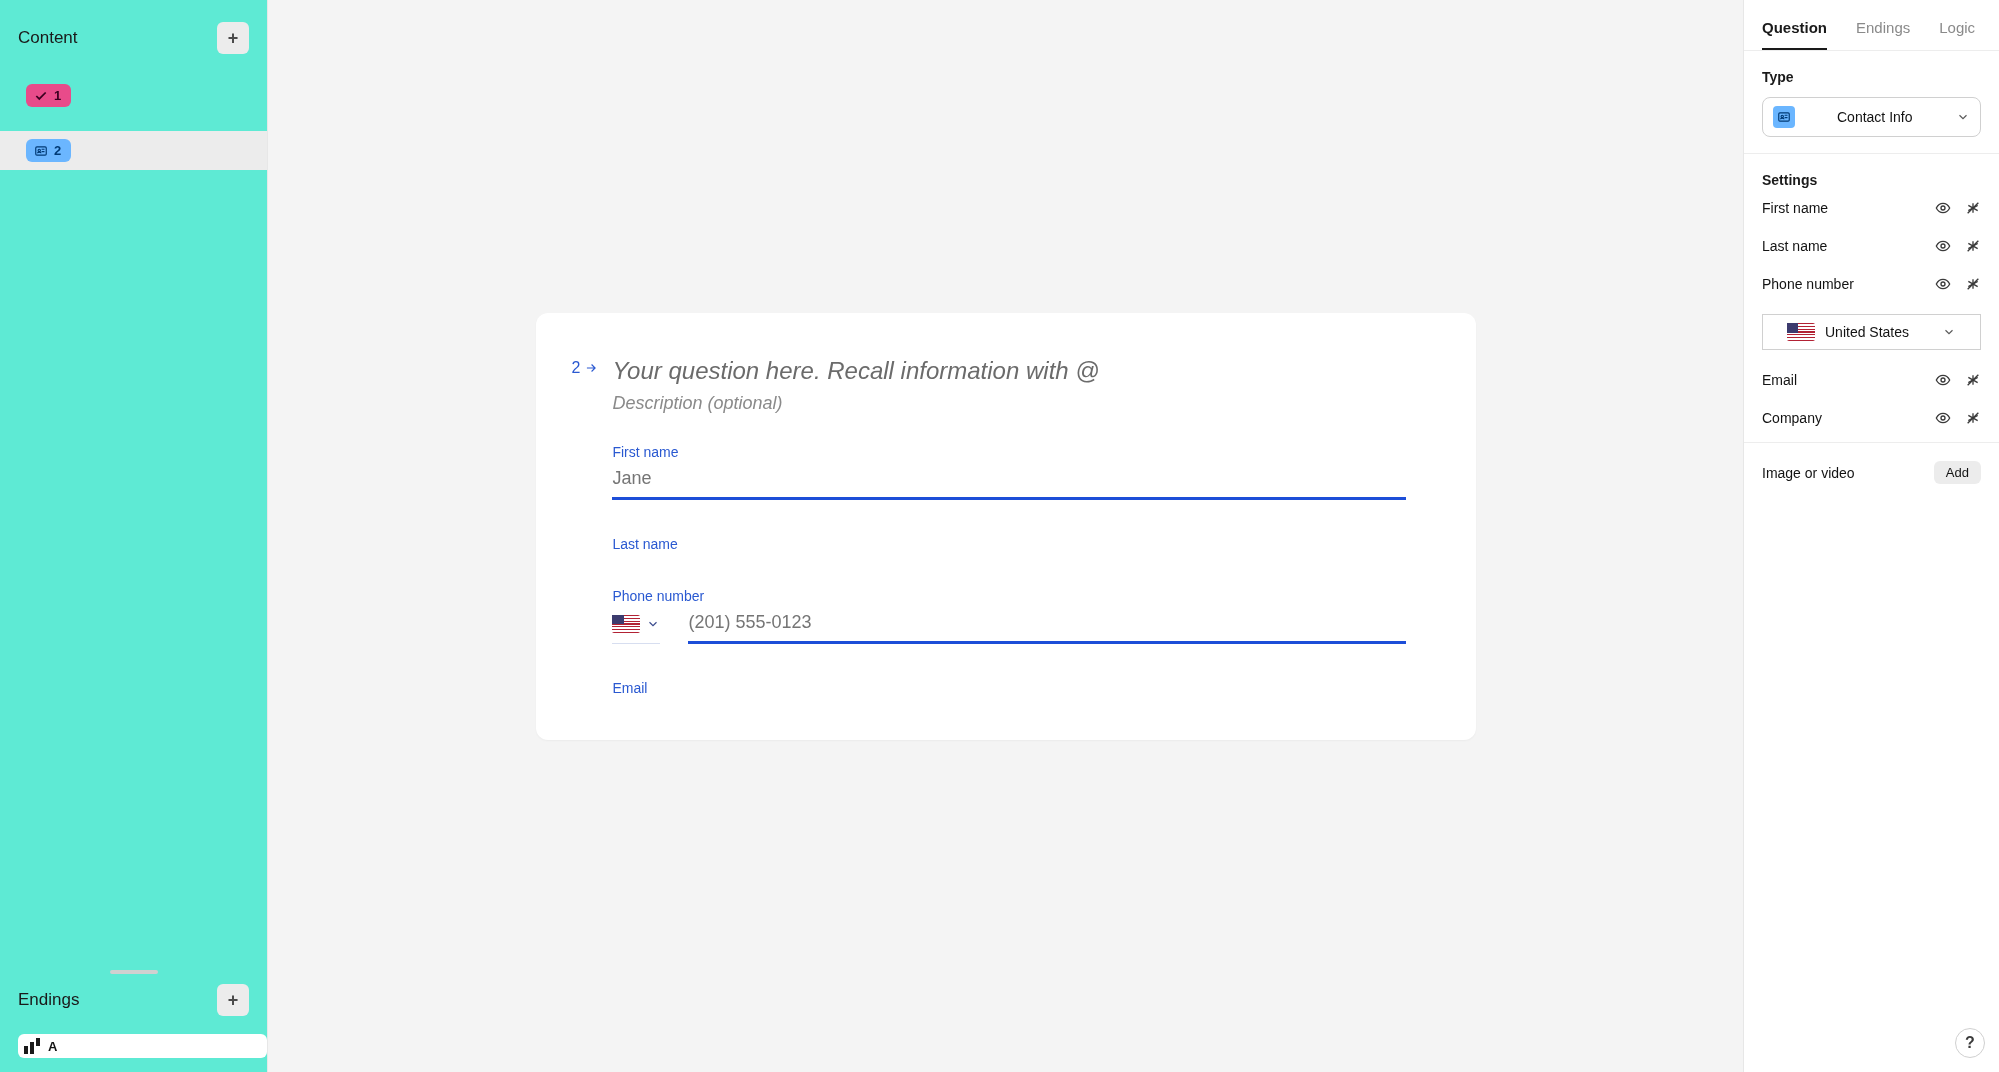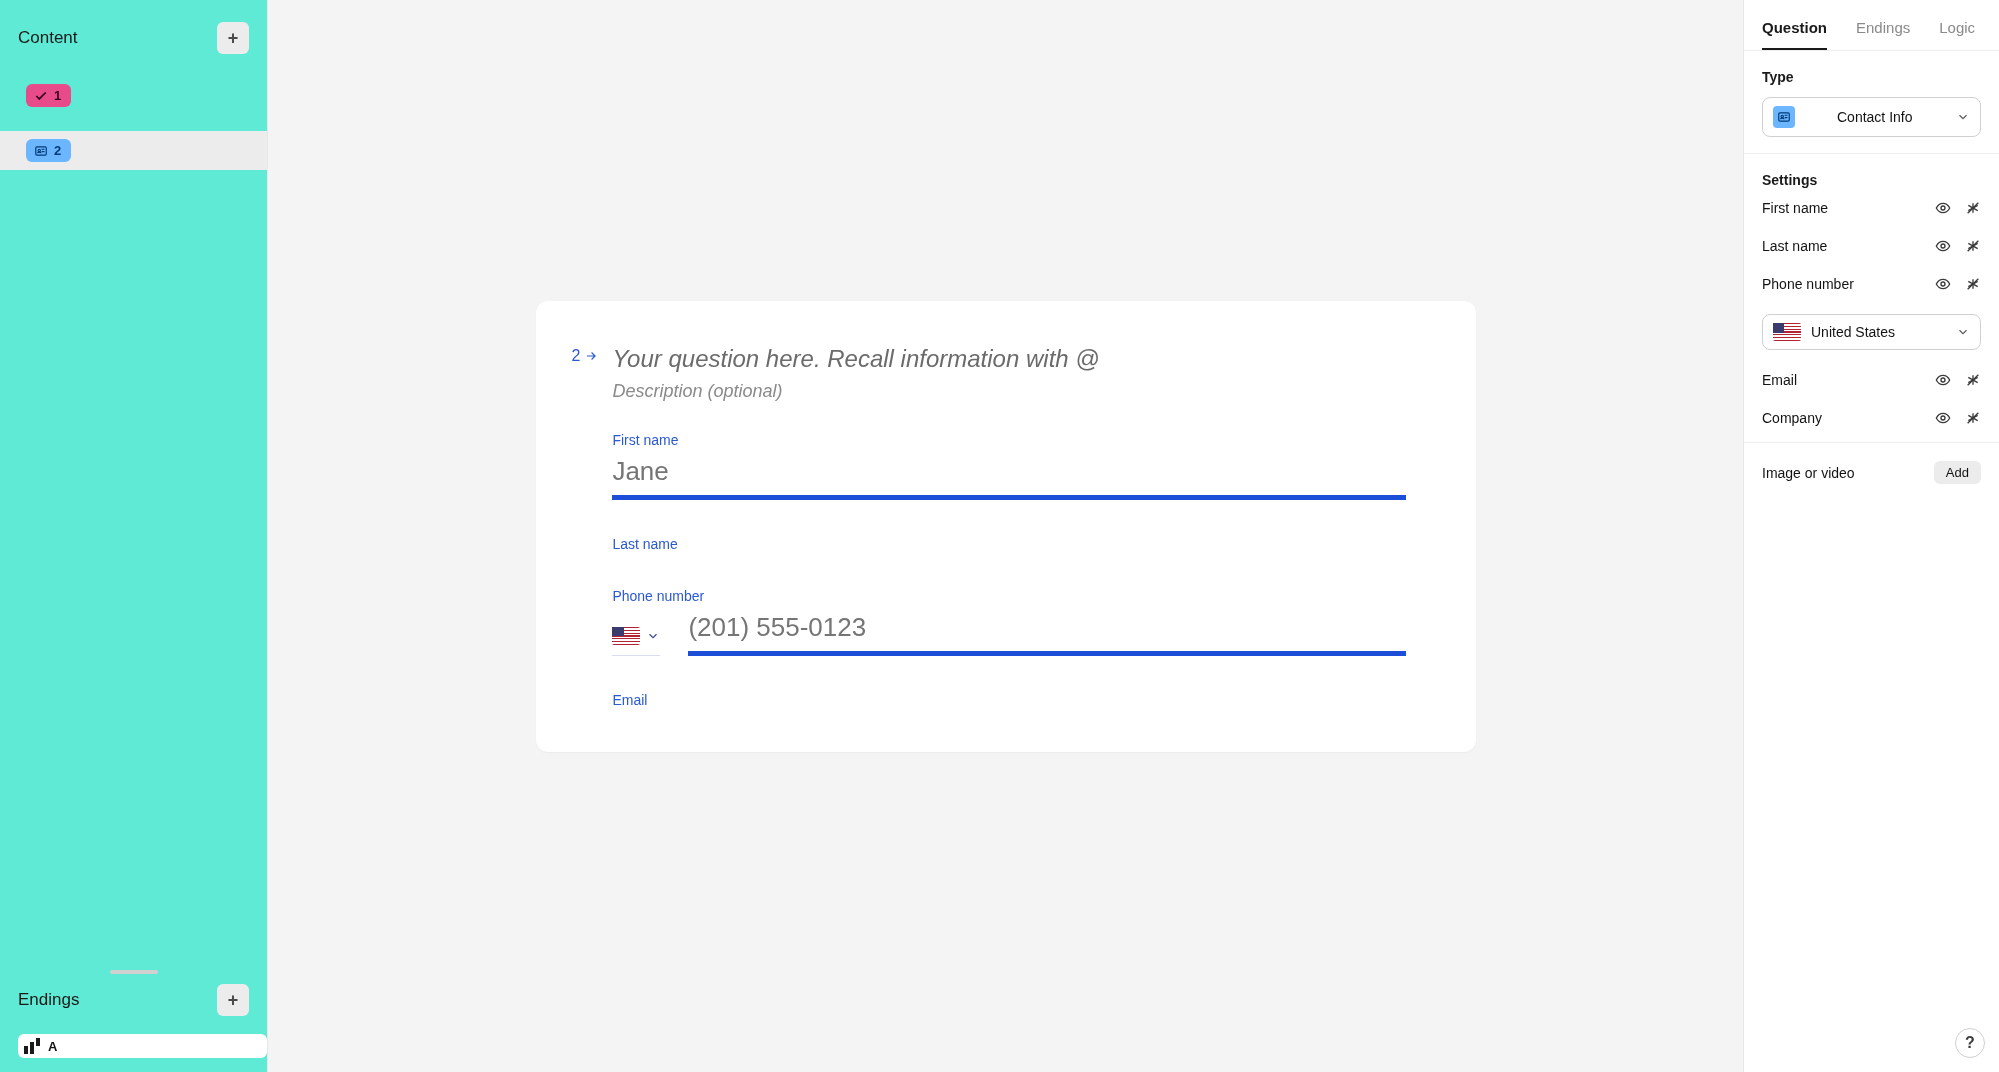--- a/index.html
+++ b/index.html
@@ -91,21 +91,21 @@
     outline: none;
   }
   .q-desc {
     font-size: 18px; font-style: italic; color: #8a8a8a;
     margin-top: 8px; margin-left: 0px; outline:none;
   }
   .fields { margin-top: 30px; }
   .field { margin-bottom: 36px; }
   .f-label { font-size: 14px; color: #2a59d1; display: block; margin-bottom: 4px;}
   .f-input {
-    font-size: 26px; color: #a16207; border: none; border-bottom: 5px solid #1d4ed8;
+    font-size: 18px; color: #a16207; border: none; border-bottom: 3px solid #1d4ed8;
     width: 100%; padding: 4px 0 8px 0; background: transparent;
   }
   .phone-row { display: flex; align-items: flex-end; gap: 14px;}
   .flag-select {
     display: flex; align-items: center; gap: 6px;
     border-bottom: 1px solid #d7def0; padding-bottom: 10px;
   }
   .flag {
     width: 28px; height: 18px; border-radius: 2px; display:inline-block;
     background: linear-gradient(#b22234 0 7.7%, #fff 7.7% 15.4%, #b22234 15.4% 23.1%, #fff 23.1% 30.8%, #b22234 30.8% 38.5%, #fff 38.5% 46.2%, #b22234 46.2% 53.9%, #fff 53.9% 61.6%, #b22234 61.6% 69.3%, #fff 69.3% 77%, #b22234 77% 84.7%, #fff 84.7% 92.4%, #b22234 92.4% 100%);
@@ -168,21 +168,21 @@
   .settings-list { display: flex; flex-direction: column; gap: 22px;}
   .setting-row {
     display: flex; align-items: center;
     font-size: 14px;
   }
   .setting-row .sr-label { flex: 1 1 auto;}
   .icon-toggle { cursor: pointer; color: #3a3a3a; margin-left: 14px;}
   .icon-toggle svg { width: 16px; height: 16px; display: block;}
   .country-select {
     display: flex; align-items: center; gap: 10px;
-    border: 1px solid #d0d0d0; border-radius: 8px; padding: 8px 10px;
+    border: 1px solid #d0d0d0; border-radius: 0; padding: 8px 24px;
     cursor: pointer;
   }
   .country-select .sel-text{font-size:14px; flex:1 1 auto;}
   .country-select svg.caret{width:14px;height:14px;color:#5a5a5a;}
   .rp-media {
     display:flex; align-items:center; padding: 18px;
   }
   .rp-media .ml{font-size:14px; font-weight:500;}
   .rp-media .add-chip{
     margin-left:auto; background:#ececec; border-radius:6px;

